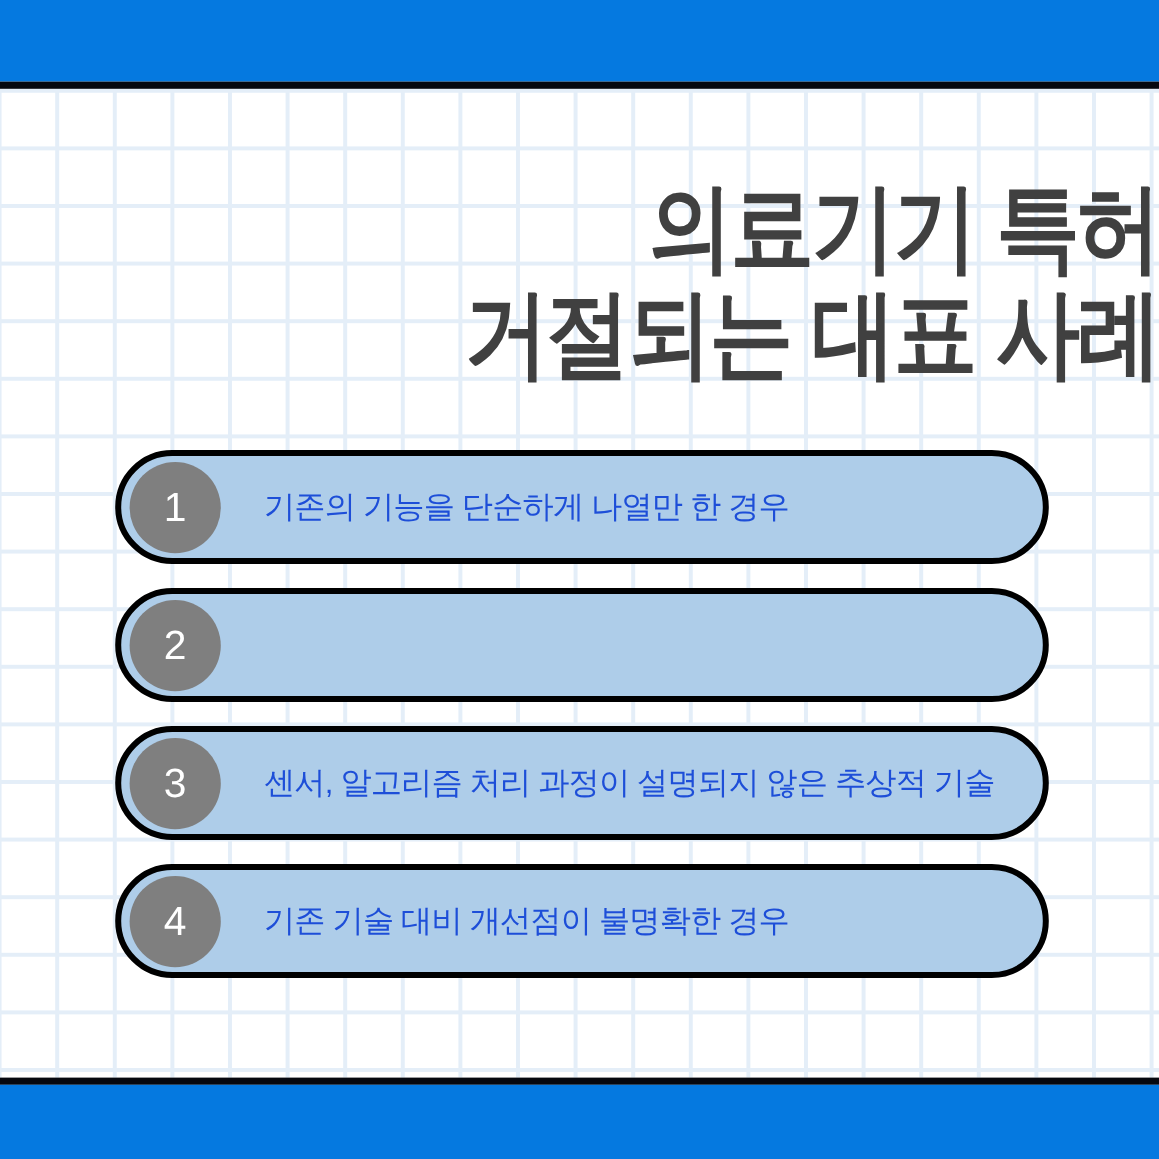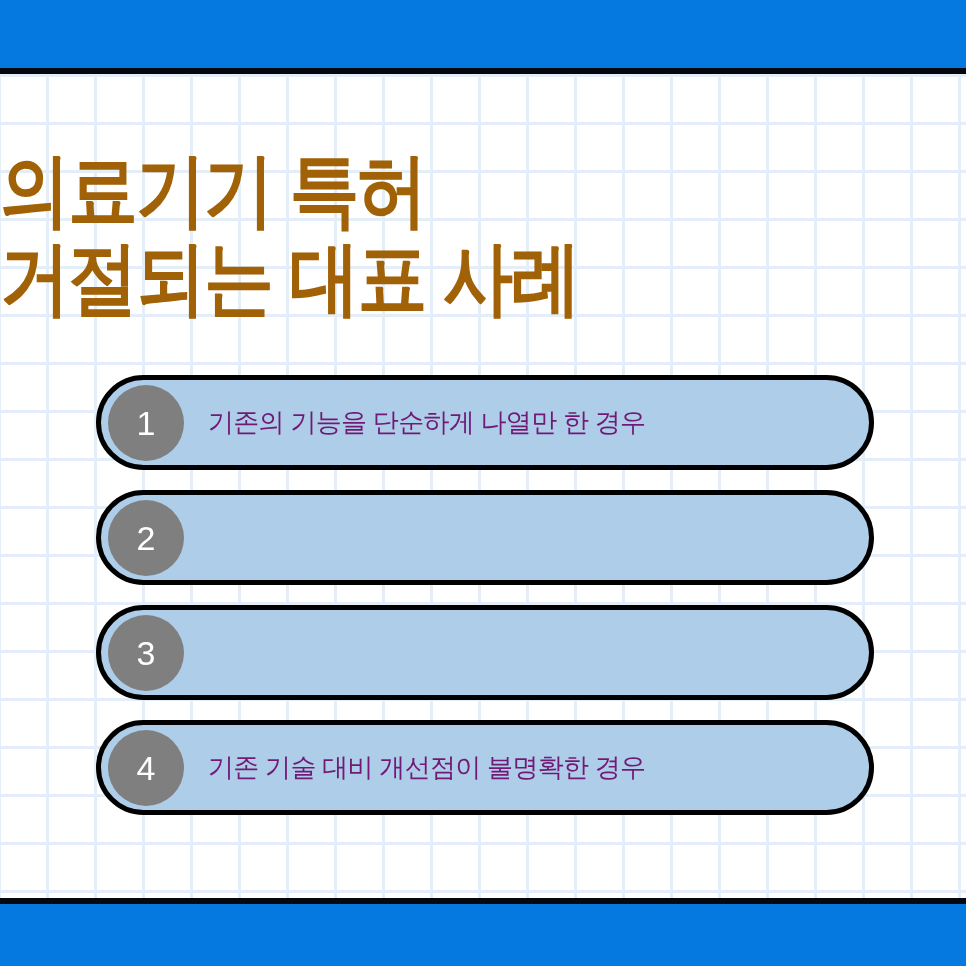--- a/index.html
+++ b/index.html
@@ -50,22 +50,22 @@
   }
   .rule-top    { top: 68px;  }
   .rule-bottom { top: 898px; }
 
   
   .title-block {
     position: absolute;
     left: 0;
     top: 148px;
     width: 966px;
-    text-align: left;
-    color: #a16207;
+    text-align: right;
+    color: #404040;
     font-weight: 700;
     line-height: 1.03;
     letter-spacing: -2px;
   }
   .title-line {
     display: block;
     font-size: 70px;
     transform: scaleY(1.16);
     transform-origin: center top;
     font-weight: 700;
@@ -107,23 +107,23 @@
     align-items: center;
     justify-content: center;
     font-size: 34px;
     font-weight: 400;
     line-height: 1;
     letter-spacing: 0;
   }
 
   .pill-text {
     flex: 1 1 auto;
-    margin-left: 24px;
+    margin-left: 36px;
     margin-right: 24px;
-    color: #701a75;
+    color: #1d4ed8;
     font-size: 26px;
     font-weight: 500;
     letter-spacing: -0.7px;
     white-space: nowrap;
   }
 </style>
 </head>
 <body>
 
 <div id="card">
@@ -144,20 +144,21 @@
       <div class="badge">1</div>
       <div class="pill-text">기존의 기능을 단순하게 나열만 한 경우</div>
     </div>
 
     <div class="pill">
       <div class="badge">2</div>
     </div>
 
     <div class="pill">
       <div class="badge">3</div>
+      <div class="pill-text">센서, 알고리즘 처리 과정이 설명되지 않은 추상적 기술</div>
     </div>
 
     <div class="pill">
       <div class="badge">4</div>
       <div class="pill-text">기존 기술 대비 개선점이 불명확한 경우</div>
     </div>
 
   </div>
 
   <div class="rule rule-bottom"></div>

